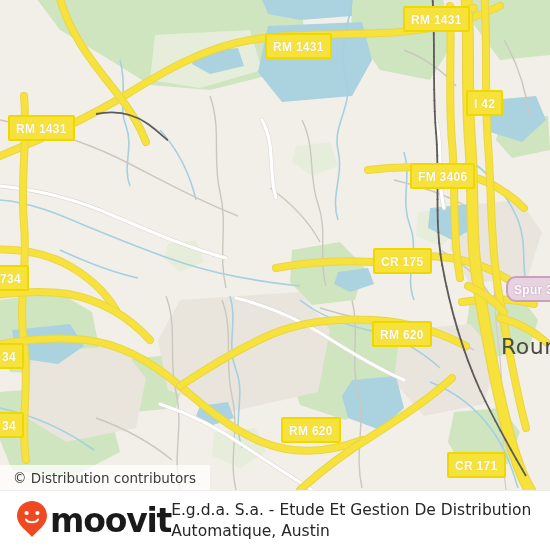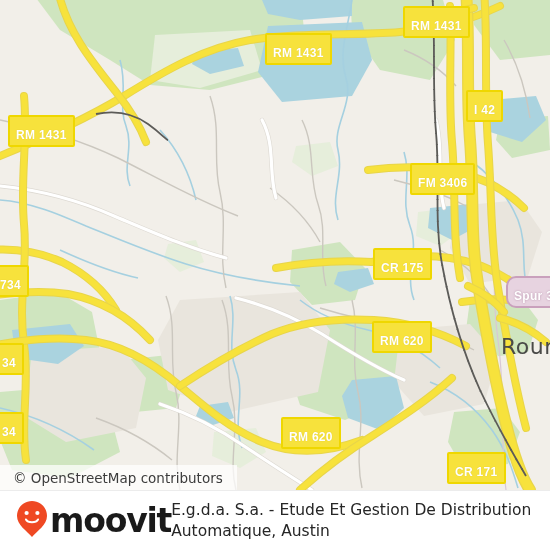--- a/index.html
+++ b/index.html
@@ -32,21 +32,21 @@
 
   
   .road-label {
     position: absolute;
     background: #f7e23c;
     border: 2px solid #efd700;
     color: #ffffff;
     font-size: 12px;
     font-weight: bold;
     letter-spacing: 0.3px;
-    padding: 11px 6px 2px 6px;
+    padding: 5px 6px 2px 6px;
     border-radius: 2px;
     white-space: nowrap;
     line-height: 15px;
     text-shadow: 0 0 1px rgba(160,140,0,.35);
   }
   .road-label.spur {
     background: #e7d3e0;
     border: 2px solid #c9a0bc;
     border-radius: 10px;
     color: #ffffff;
@@ -327,21 +327,21 @@
       <div class="road-label" style="left: 281px; top: 417px;">RM 620</div>
       <div class="road-label" style="left: 447px; top: 452px;">CR 171</div>
       <div class="road-label" style="left: -8px; top: 265px;">734</div>
       <div class="road-label" style="left: -6px; top: 343px;">34</div>
       <div class="road-label" style="left: -6px; top: 412px;">34</div>
       <div class="city-label" style="left: 501px; top: 334px;">Roun</div>
     </div>
 
 
   <div id="attribution">
-    <span>© OpenStreetMap contributors</span>
+    <span>© Distribution contributors</span>
   </div>
 
   <div id="footer">
     <div id="brand">
       <span>
         <svg width="32" height="38" viewBox="0 0 32 38" xmlns="http://www.w3.org/2000/svg">
           <path d="M16 1 C7.7 1 1 7.7 1 16 C1 25 11 31 16 37 C21 31 31 25 31 16 C31 7.7 24.3 1 16 1 Z" fill="#ef4923"></path>
           <circle cx="10.6" cy="13" r="2.1" fill="#ffffff"></circle>
           <circle cx="21.4" cy="13" r="2.1" fill="#ffffff"></circle>
           <path d="M10 19.5 C12 23.2 20 23.2 22 19.5" fill="none" stroke="#ffffff" stroke-width="2.1" stroke-linecap="round"></path>

